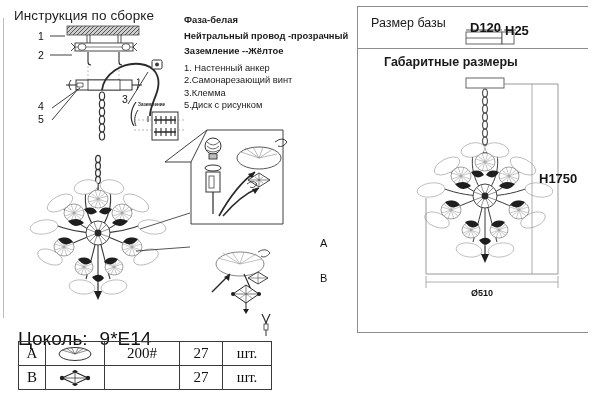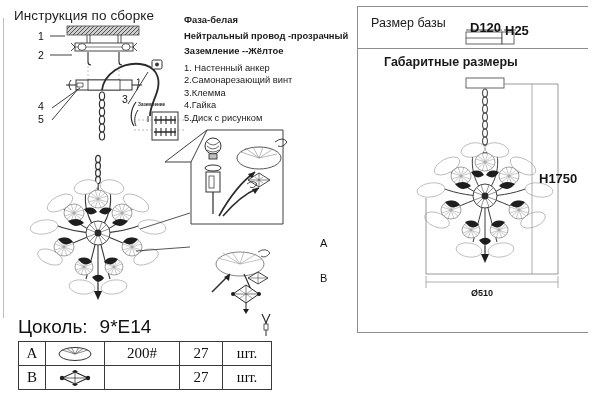--- a/index.html
+++ b/index.html
@@ -98,21 +98,21 @@
 
   
   .num-callout {
     font-size: 10.5px;
     color: #111;
     white-space: nowrap;
   }
 
   
   #socket-heading {
-    left: 18px; top: 316px;
+    left: 18px; top: 328px;
     font-size: 19px;
     color: #111;
     white-space: nowrap;
   }
   #socket-heading .sock-val { margin-left: 12px; }
 
   
   #parts-table {
     left: 18px; top: 341px;
     width: 250px;
@@ -232,21 +232,20 @@
   <div class="abs" id="wiring-legend">
     <div>Фаза-белая</div>
     <div>Нейтральный провод -прозрачный</div>
     <div>Заземление --Жёлтое</div>
   </div>
 
   <div class="abs" id="parts-legend">
     <div>1. Настенный анкер</div>
     <div>2.Самонарезающий винт</div>
     <div>3.Клемма</div>
-    <div>4.Гайка</div>
     <div>5.Диск с рисунком</div>
   </div>
 
   <div class="abs" style="left:163px; top:128px;">
     <svg width="128" height="100" viewBox="0 0 128 100">
 
       <path class="ln" d="M44,2 L120,2 L120,96 L28,96 L28,34 Z" stroke-width=".9" fill="#fff"></path>
       <path class="ln" d="M44,2 L2,34" stroke-width=".9"></path>
       <path class="ln" d="M28,34 L2,34" stroke-width=".9"></path>
 

